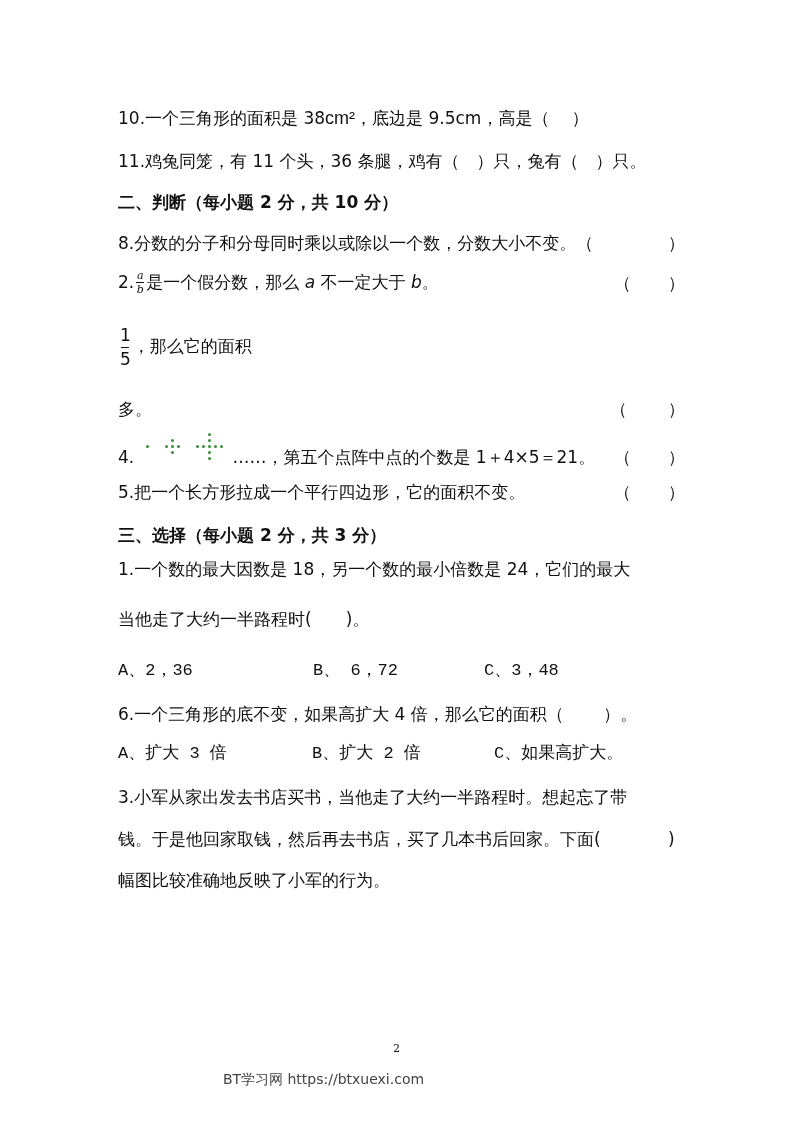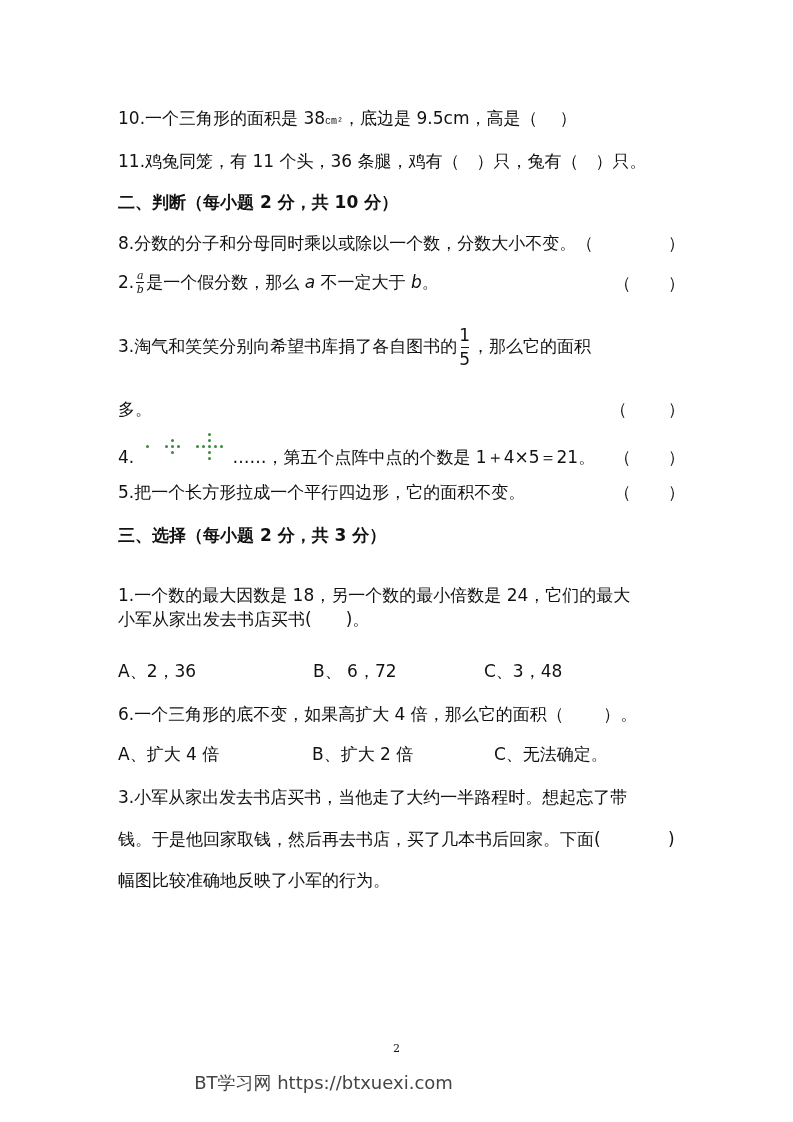--- a/index.html
+++ b/index.html
@@ -10,47 +10,47 @@
   .paren-r { position: absolute; white-space: nowrap; font-size: 17px; line-height: 22px; }
   .frac { display: inline-block; vertical-align: middle; text-align: center; line-height: 1; margin: 0 2px; }
   .frac .num, .frac .den { display: block; }
   .frac-small { font-size: 11px; font-style: italic; font-family: "DejaVu Serif", serif; }
   .frac-small .bar { display:block; border-top: 1px solid #111; width: 8px; margin: 1px auto; }
   .frac-big { font-size: 17px; }
   .frac-big .bar { display:block; border-top: 1px solid #111; width: 8px; margin: 3px auto; }
   .ital { font-style: italic; }
   .dots { display: inline-block; position: relative; vertical-align: middle; }
   .dot { position: absolute; width: 3px; height: 3px; border-radius: 50%; background: #3a8a3a; }
-  .opt { position: absolute; font-size: 17px; white-space: nowrap; line-height: 22px; }
+  .opt { position: absolute; font-size: 17px; white-space: nowrap; line-height: 22px; font-family: Liberation Mono, monospace; }
   .pagenum { position: absolute; top: 1042px; left: 0; width: 793px; text-align: center;
              font-family: "DejaVu Serif", serif; font-size: 11px; }
   .footer { position: absolute; top: 1071px; left: 0; width: 647px; text-align: center;
-            font-size: 18px; color: #444; }
+            font-size: 14px; color: #444; }
 </style>
 </head>
 <body>
 
 <div class="line" style="top:107px">
-  <span>10.一个三角形的面积是 38</span><span style="font-family:Liberation Mono, monospace;font-size:10px">cm²</span><span>，底边是 9.5cm，高是（　 ）</span>
+  <span>10.一个三角形的面积是 38</span><span style="font-family:Liberation Sans, sans-serif;font-size:18px">cm²</span><span>，底边是 9.5cm，高是（　 ）</span>
 </div>
 <div class="line" style="top:150px">11.鸡兔同笼，有 11 个头，36 条腿，鸡有（　）只，兔有（　）只。</div>
 
 <div class="line bold" style="top:191px">二、判断（每小题 2 分，共 10 分）</div>
 
 <div class="line" style="top:232px">8.分数的分子和分母同时乘以或除以一个数，分数大小不变。（</div>
 <div class="paren-r" style="top:232px;left:668px">）</div>
 
 <div class="line" style="top:270px">
   <span>2.</span><span class="frac frac-small"><span class="num">a</span><span class="bar"></span><span class="den">b</span></span><span>是一个假分数，那么 </span><span class="ital">a</span><span> 不一定大于 </span><span class="ital">b</span><span>。</span>
 </div>
 <div class="paren-r" style="top:272px;left:614px">（</div>
 <div class="paren-r" style="top:272px;left:668px">）</div>
 
 <div class="line" style="top:320px;line-height:52px">
-  <span>3.淘气和笑笑分别向希望书库捐了各自图书的</span><span class="frac frac-big"><span class="num">1</span><span class="bar"></span><span class="den">5</span></span><span>，那么它的面积</span>
+  <span class="frac frac-big"><span class="num">1</span><span class="bar"></span><span class="den">5</span></span><span>，那么它的面积</span>
 </div>
 <div class="line" style="top:398px">多。</div>
 <div class="paren-r" style="top:398px;left:610px">（</div>
 <div class="paren-r" style="top:398px;left:668px">）</div>
 
 <div class="line" style="top:446px">
   <span>4.</span>
   <span class="dots" style="width:14px;height:22px">
     <span class="dot" style="left:6px;top:-2px"></span>
   </span>
@@ -75,30 +75,30 @@
 </div>
 <div class="paren-r" style="top:446px;left:614px">（</div>
 <div class="paren-r" style="top:446px;left:668px">）</div>
 
 <div class="line" style="top:481px">5.把一个长方形拉成一个平行四边形，它的面积不变。</div>
 <div class="paren-r" style="top:481px;left:614px">（</div>
 <div class="paren-r" style="top:481px;left:668px">）</div>
 
 <div class="line bold" style="top:524px">三、选择（每小题 2 分，共 3 分）</div>
 
-<div class="line" style="top:584px">1.一个数的最大因数是 18，另一个数的最小倍数是 24，它们的最大</div>
-<div class="line" style="top:608px">小军从家出发去书店买书(　　)。</div>
+<div class="line" style="top:558px">1.一个数的最大因数是 18，另一个数的最小倍数是 24，它们的最大</div>
+<div class="line" style="top:608px">当他走了大约一半路程时(　　)。</div>
 <div class="opt" style="top:660px;left:118px">A、2，36</div>
 <div class="opt" style="top:660px;left:313px">B、 6，72</div>
 <div class="opt" style="top:660px;left:484px">C、3，48</div>
 
 <div class="line" style="top:703px">6.一个三角形的底不变，如果高扩大 4 倍，那么它的面积（　　 ）。</div>
-<div class="opt" style="top:743px;left:118px">A、扩大 4 倍</div>
+<div class="opt" style="top:743px;left:118px">A、扩大 3 倍</div>
 <div class="opt" style="top:743px;left:312px">B、扩大 2 倍</div>
-<div class="opt" style="top:743px;left:494px">C、无法确定。</div>
+<div class="opt" style="top:743px;left:494px">C、如果高扩大。</div>
 
 <div class="line" style="top:786px">3.小军从家出发去书店买书，当他走了大约一半路程时。想起忘了带</div>
 <div class="line" style="top:828px">钱。于是他回家取钱，然后再去书店，买了几本书后回家。下面(</div>
 <div class="paren-r" style="top:828px;left:668px">)</div>
 <div class="line" style="top:869px">幅图比较准确地反映了小军的行为。</div>
 
 <div class="pagenum">2</div>
 <div class="footer">BT学习网 https://btxuexi.com</div>
 
 </body></html>

